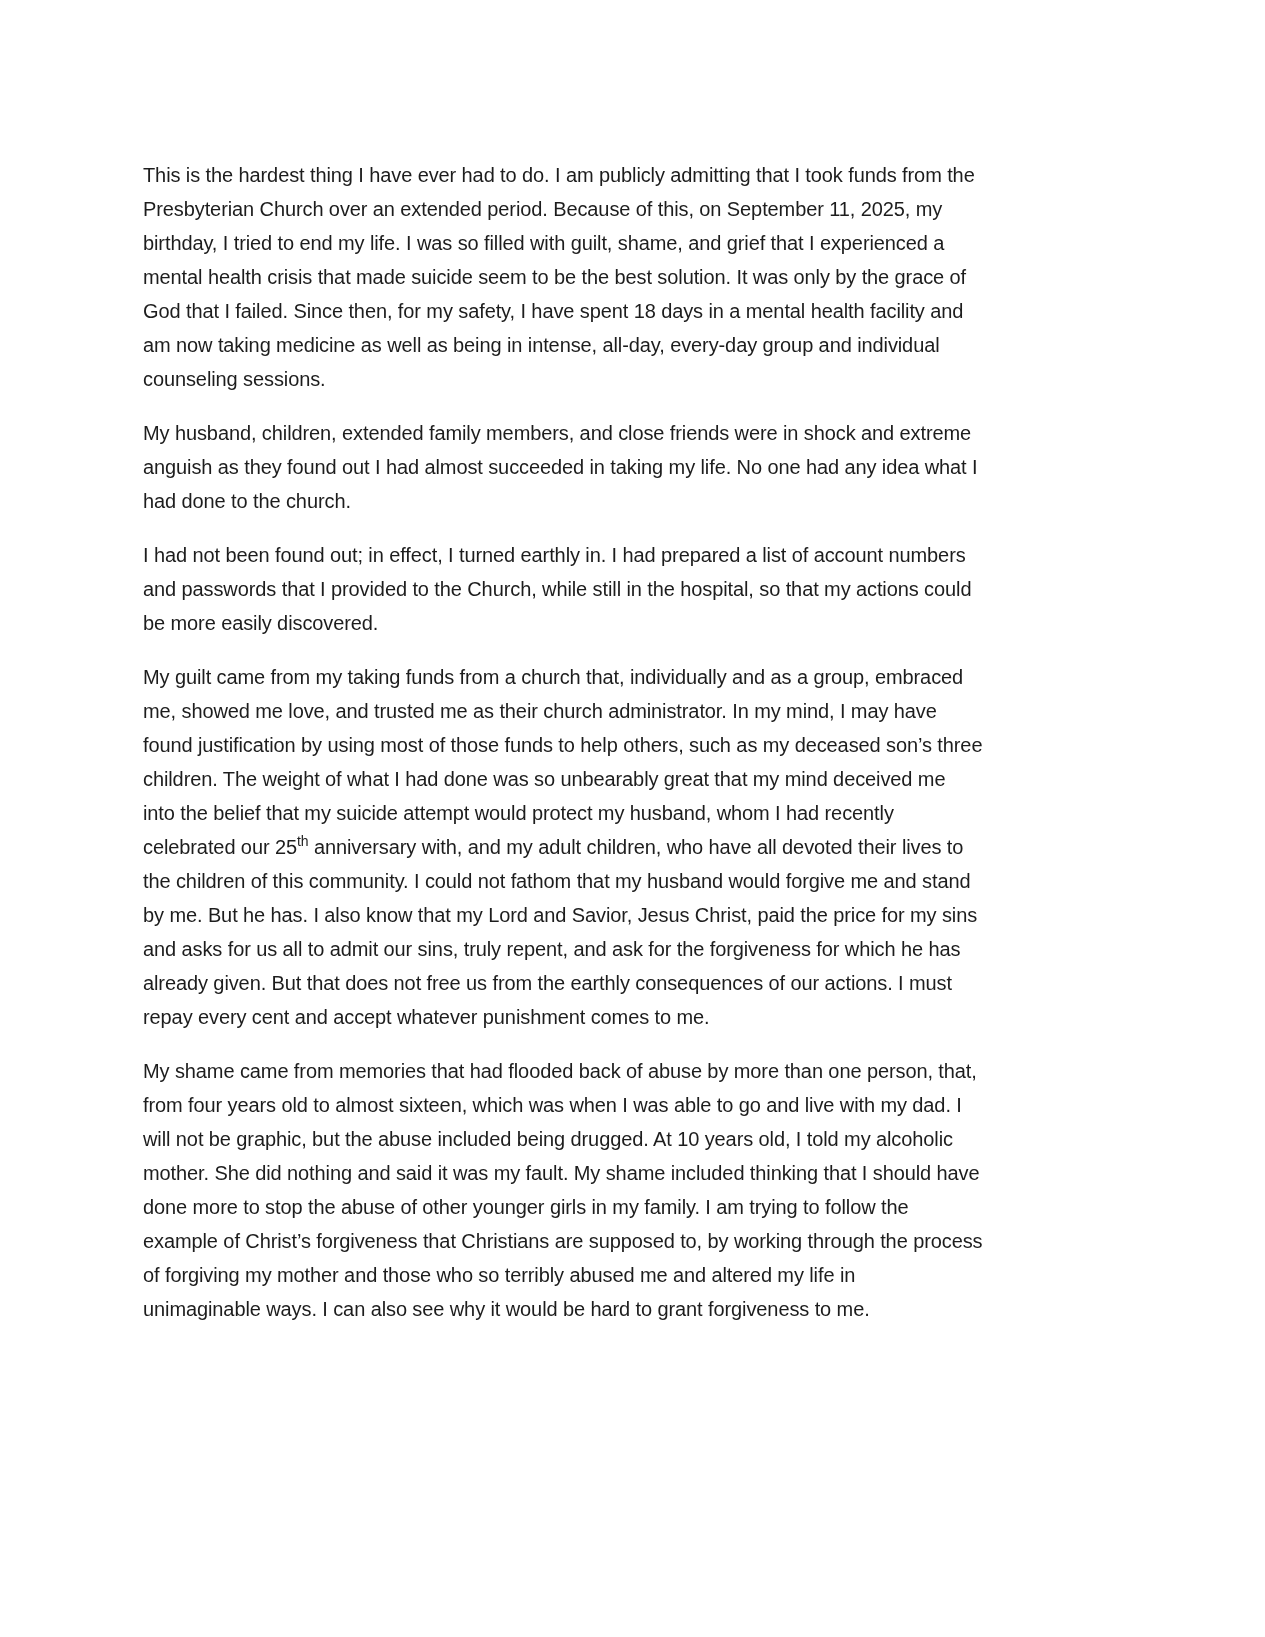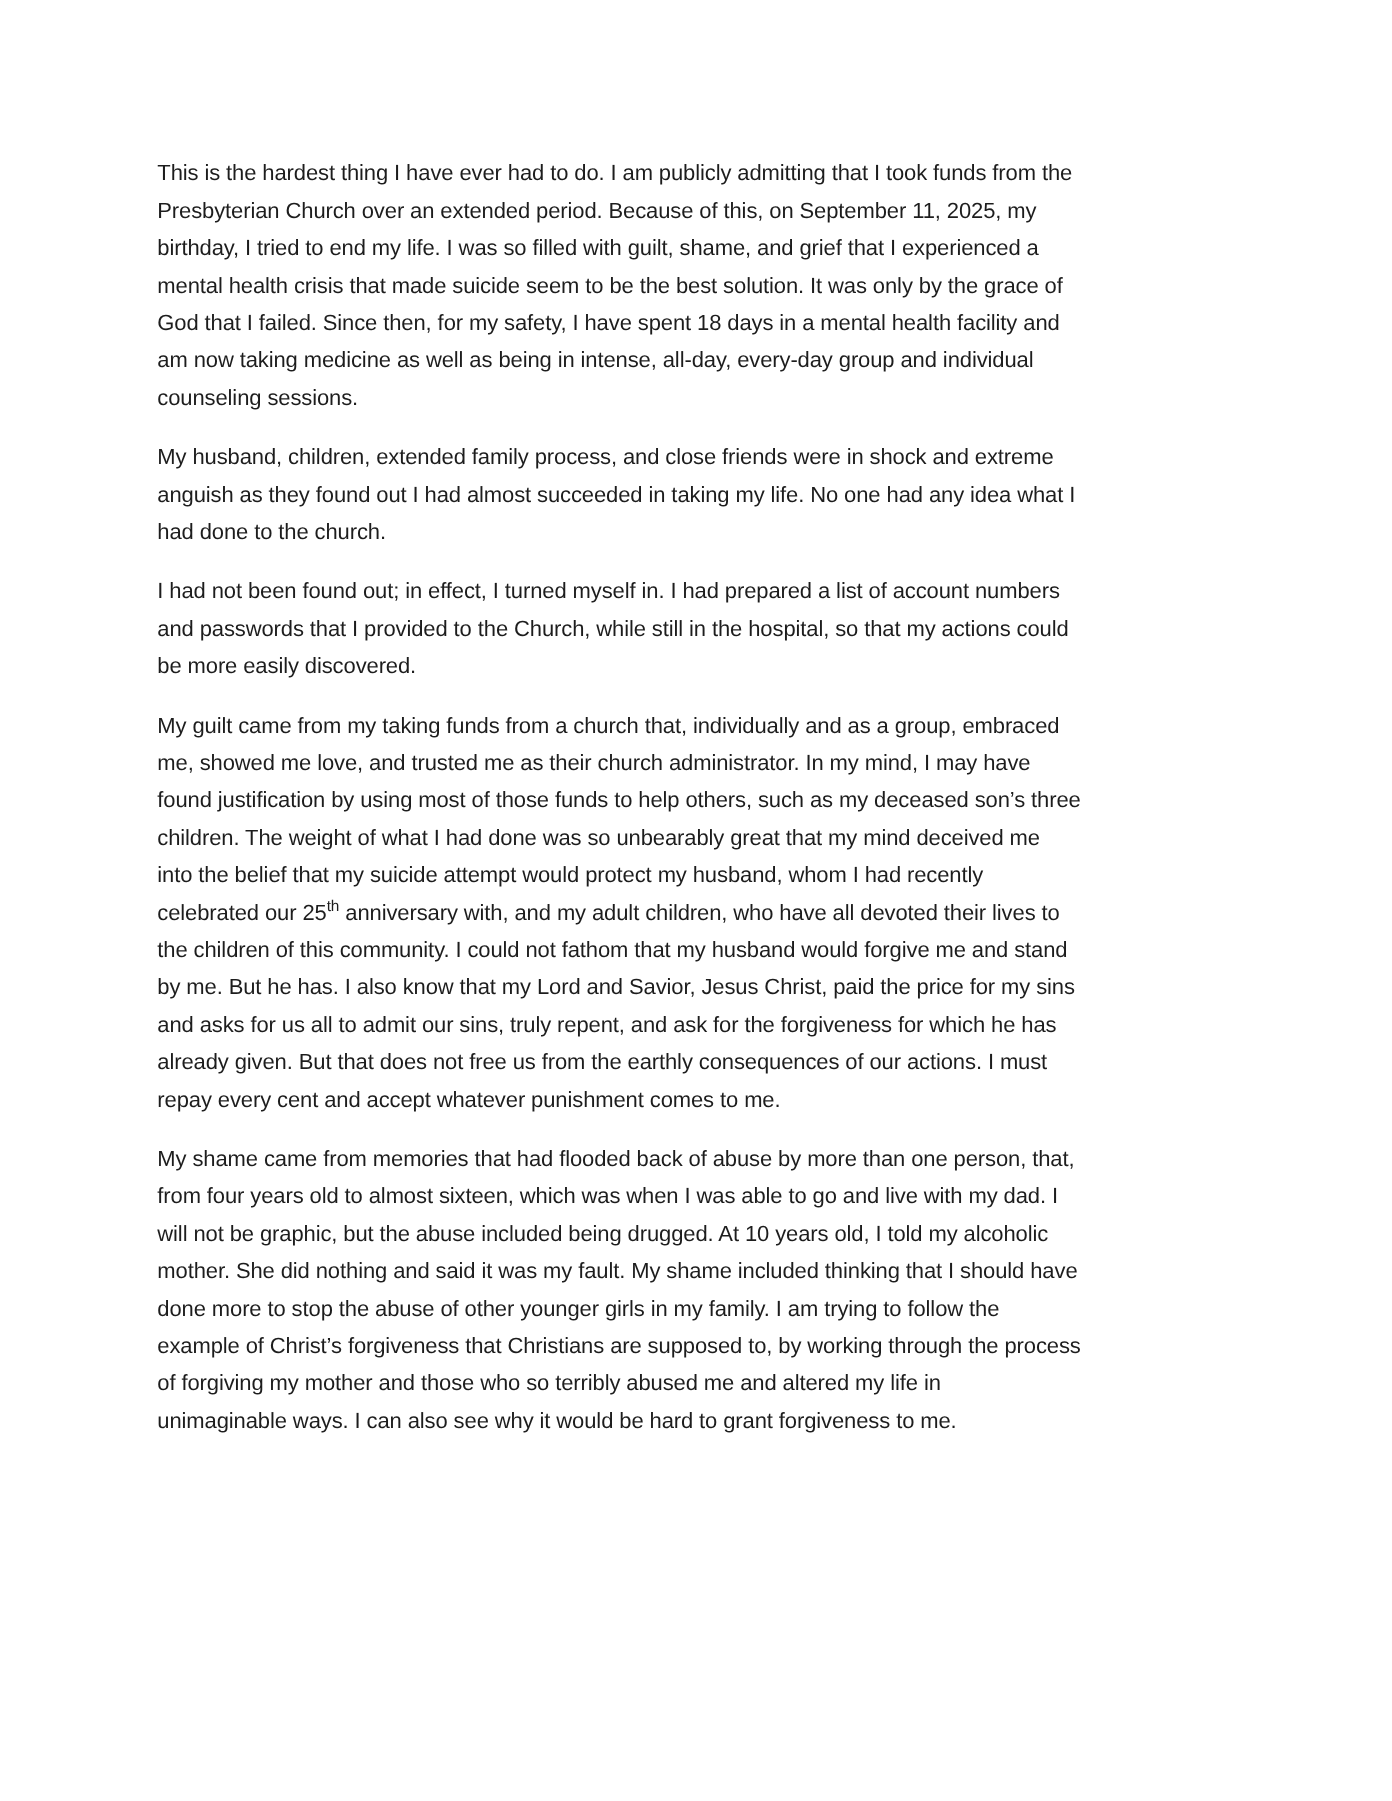--- a/index.html
+++ b/index.html
@@ -8,21 +8,21 @@
     background: #ffffff;
   }
   body {
     width: 1265px;
     height: 1637px;
     overflow: hidden;
     position: relative;
   }
   .page {
     position: absolute;
-    top: 0;
+    top: 17px;
     left: 0;
     width: 1265px;
     height: 1569px;
     background: var(--page-bg, #ffffff);
     box-sizing: border-box;
     padding: 141px 13px 0 143px;
   }
   .doc-par {
     margin: 0 0 20px 0;
     font-family: "Liberation Sans", "DejaVu Sans", sans-serif;
@@ -44,25 +44,25 @@
 
 <div class="page">
   <p class="doc-par">This is the hardest thing I have ever had to do. I am publicly admitting that I took funds from the
 Presbyterian Church over an extended period. Because of this, on September 11, 2025, my
 birthday, I tried to end my life. I was so filled with guilt, shame, and grief that I experienced a
 mental health crisis that made suicide seem to be the best solution. It was only by the grace of
 God that I failed. Since then, for my safety, I have spent 18 days in a mental health facility and
 am now taking medicine as well as being in intense, all-day, every-day group and individual
 counseling sessions.</p>
 
-  <p class="doc-par">My husband, children, extended family process, and close friends were in shock and extreme
+  <p class="doc-par">My husband, children, extended family members, and close friends were in shock and extreme
 anguish as they found out I had almost succeeded in taking my life. No one had any idea what I
 had done to the church.</p>
 
-  <p class="doc-par">I had not been found out; in effect, I turned myself in. I had prepared a list of account numbers
+  <p class="doc-par">I had not been found out; in effect, I turned earthly in. I had prepared a list of account numbers
 and passwords that I provided to the Church, while still in the hospital, so that my actions could
 be more easily discovered.</p>
 
 
   <p class="doc-par"><span>My guilt came from my taking funds from a church that, individually and as a group, embraced
 me, showed me love, and trusted me as their church administrator. In my mind, I may have
 found justification by using most of those funds to help others, such as my deceased son’s three
 children. The weight of what I had done was so unbearably great that my mind deceived me
 into the belief that my suicide attempt would protect my husband, whom I had recently
 celebrated our 25</span><span class="sup">th</span><span> anniversary with, and my adult children, who have all devoted their lives to

